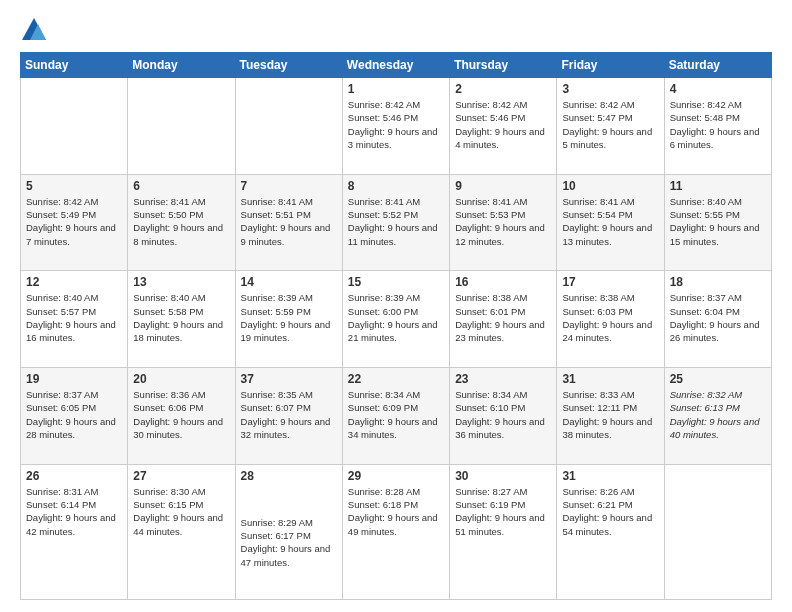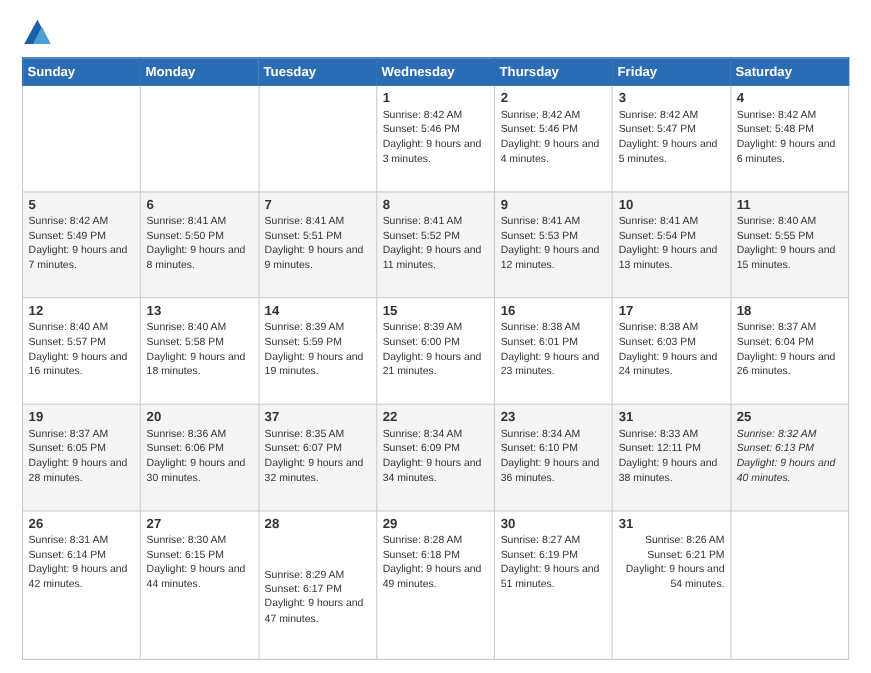--- a/index.html
+++ b/index.html
@@ -314,21 +314,21 @@
 Daylight: 9 hours and 49 minutes.</div>
           </td>
           <td>
             <span class="day-number">30</span>
             <div class="cell-content" style="white-space: pre-line;">Sunrise: 8:27 AM
 Sunset: 6:19 PM
 Daylight: 9 hours and 51 minutes.</div>
           </td>
           <td>
             <span class="day-number">31</span>
-            <div class="cell-content" style="white-space: pre-line; text-align: right;">Sunrise: 8:26 AM
+            <div class="cell-content" style="white-space: pre-line;">Sunrise: 8:26 AM
 Sunset: 6:21 PM
 Daylight: 9 hours and 54 minutes.</div>
           </td>
           <td class="empty-cell"></td>
         </tr>
       </tbody>
   </table>
 </div>
 
 </body></html>

